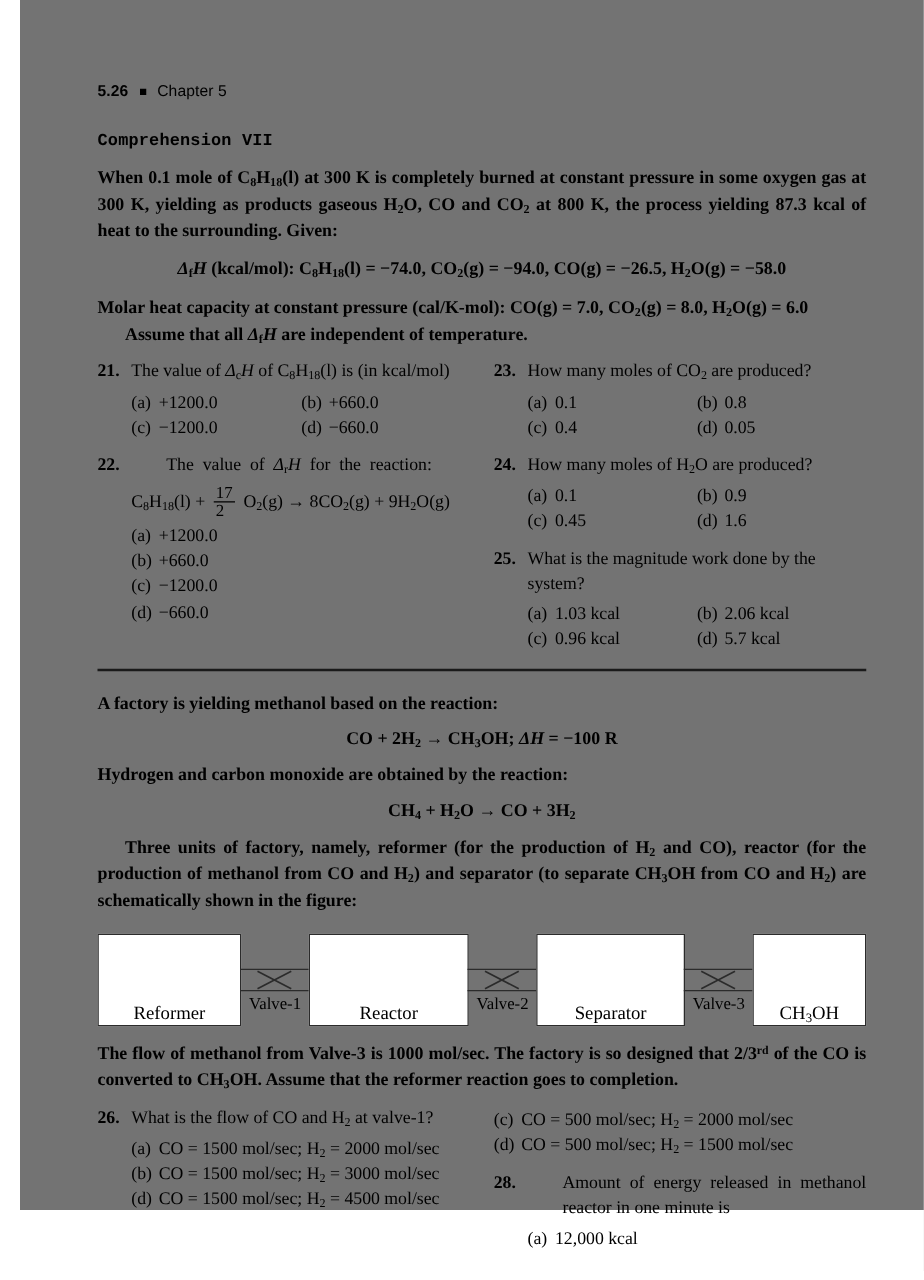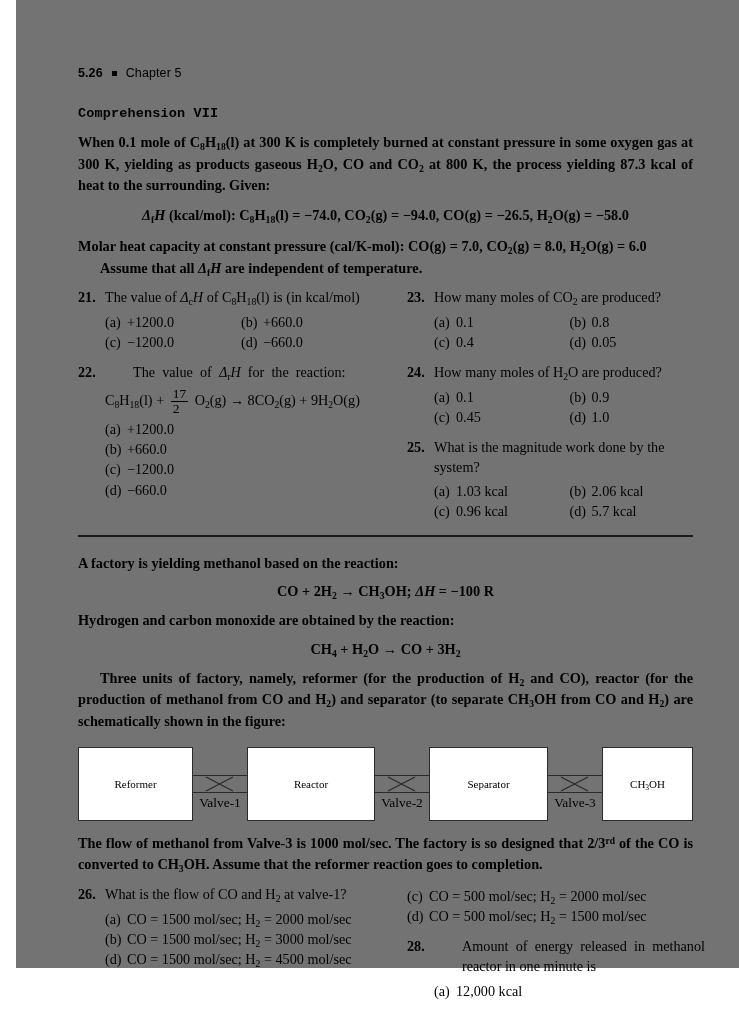--- a/index.html
+++ b/index.html
@@ -86,21 +86,21 @@
     border: 0;
     border-top: 2.4px solid #1a1a1a;
     margin: 13px 0 16px 0;
     width: 100%;
   }
 
   
   .qcols {
     display: flex;
     width: 100%;
-    gap: 30px;
+    gap: 18px;
     margin-top: 9px;
   }
   .qcol { width: 299px; flex: 0 0 299px; }
   .qcol.right { width: 298px; flex: 0 0 298px; }
 
   .q {
     display: flex;
     font-size: 14.2px;
     line-height: 1.38;
     margin-bottom: 4px;
@@ -157,23 +157,23 @@
     height: 74px;
     margin: 14px 0 12px 0;
   }
   .dbox {
     position: absolute;
     top: 0;
     height: 74px;
     border: 1.6px solid #2b2b2b;
     box-sizing: border-box;
     display: flex;
-    align-items: center;
+    align-items: flex-end;
     justify-content: center;
-    font-size: 11px;
+    font-size: 15px;
     background: #fff;
   }
   .valve {
     position: absolute;
     top: 28px;
     height: 18px;
     width: 55px;
   }
   .valve .pipe-t,
   .valve .pipe-b {
@@ -284,21 +284,21 @@
         <div class="block-gap"></div>
 
         <div class="q">
           <span class="num">24.</span>
           <span class="stem">How many moles of H<sub>2</sub>O are produced?</span>
         </div>
         <div class="opts two">
           <div class="opt"><span class="lbl">(a)</span><span>0.1</span></div>
           <div class="opt"><span class="lbl">(b)</span><span>0.9</span></div>
           <div class="opt"><span class="lbl">(c)</span><span>0.45</span></div>
-          <div class="opt"><span class="lbl">(d)</span><span>1.0</span></div>
+          <div class="opt"><span class="lbl">(d)</span><span>1.6</span></div>
         </div>
 
         <div class="block-gap"></div>
 
         <div class="q">
           <span class="num">25.</span>
           <span class="stem">What is the magnitude work done by the system?</span>
         </div>
         <div class="opts two">
           <div class="opt"><span class="lbl">(a)</span><span>1.03 kcal</span></div>

